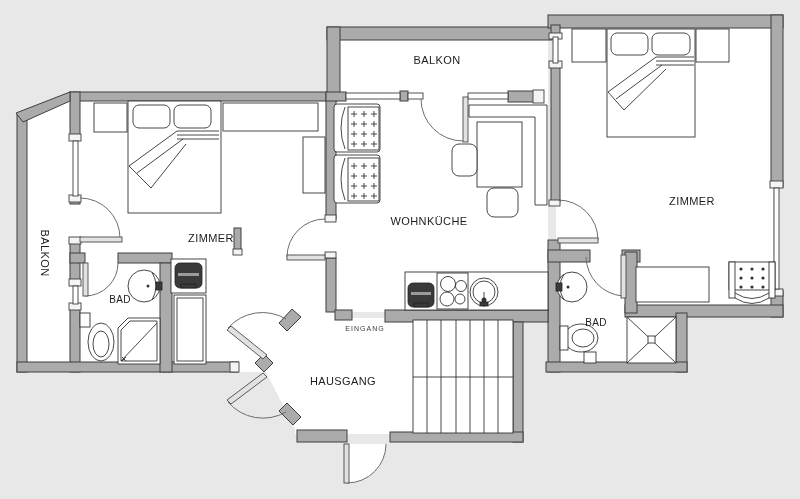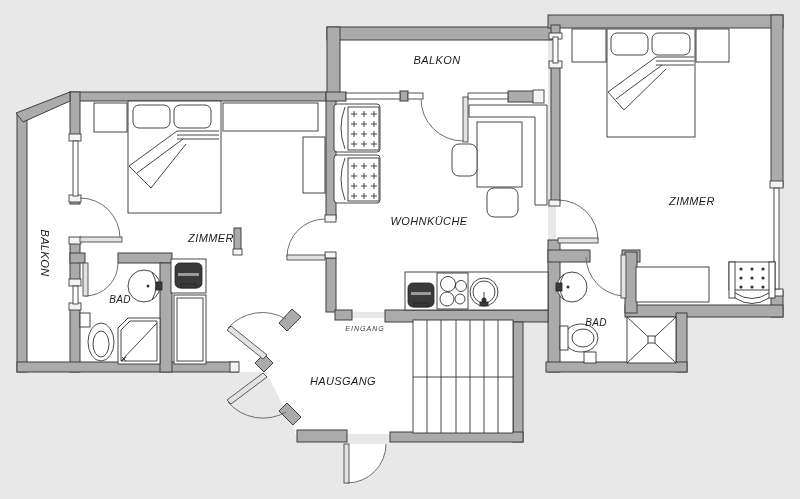--- a/index.html
+++ b/index.html
@@ -1,16 +1,16 @@
 <!DOCTYPE html>
 <html><head>
 <meta charset="utf-8">
 <style>
   html,body{margin:0;padding:0;background:#e8e8e8;}
-  .stage{width:800px;height:499px;position:relative;font-family:"Liberation Sans",sans-serif;font-style:italic;}
+  .stage{width:800px;height:499px;position:relative;font-family:"Liberation Sans",sans-serif;}
   svg{display:block;}
   .floor{fill:#ffffff;stroke:none;}
   .wall{fill:#ababab;stroke:#3f3f3f;stroke-width:1;}
   .cap{fill:#f4f4f4;stroke:#3f3f3f;stroke-width:0.9;}
   .win{fill:#ffffff;stroke:#3f3f3f;stroke-width:0.9;}
   .leaf{fill:#e2e2e2;stroke:#4a4a4a;stroke-width:0.9;}
   .arc{fill:none;stroke:#6e6e6e;stroke-width:1;}
   .fur{fill:#ffffff;stroke:#333333;stroke-width:0.9;}
   .furl{fill:none;stroke:#333333;stroke-width:0.9;}
   .dark{fill:#3a3a3a;stroke:#222222;stroke-width:0.8;}

